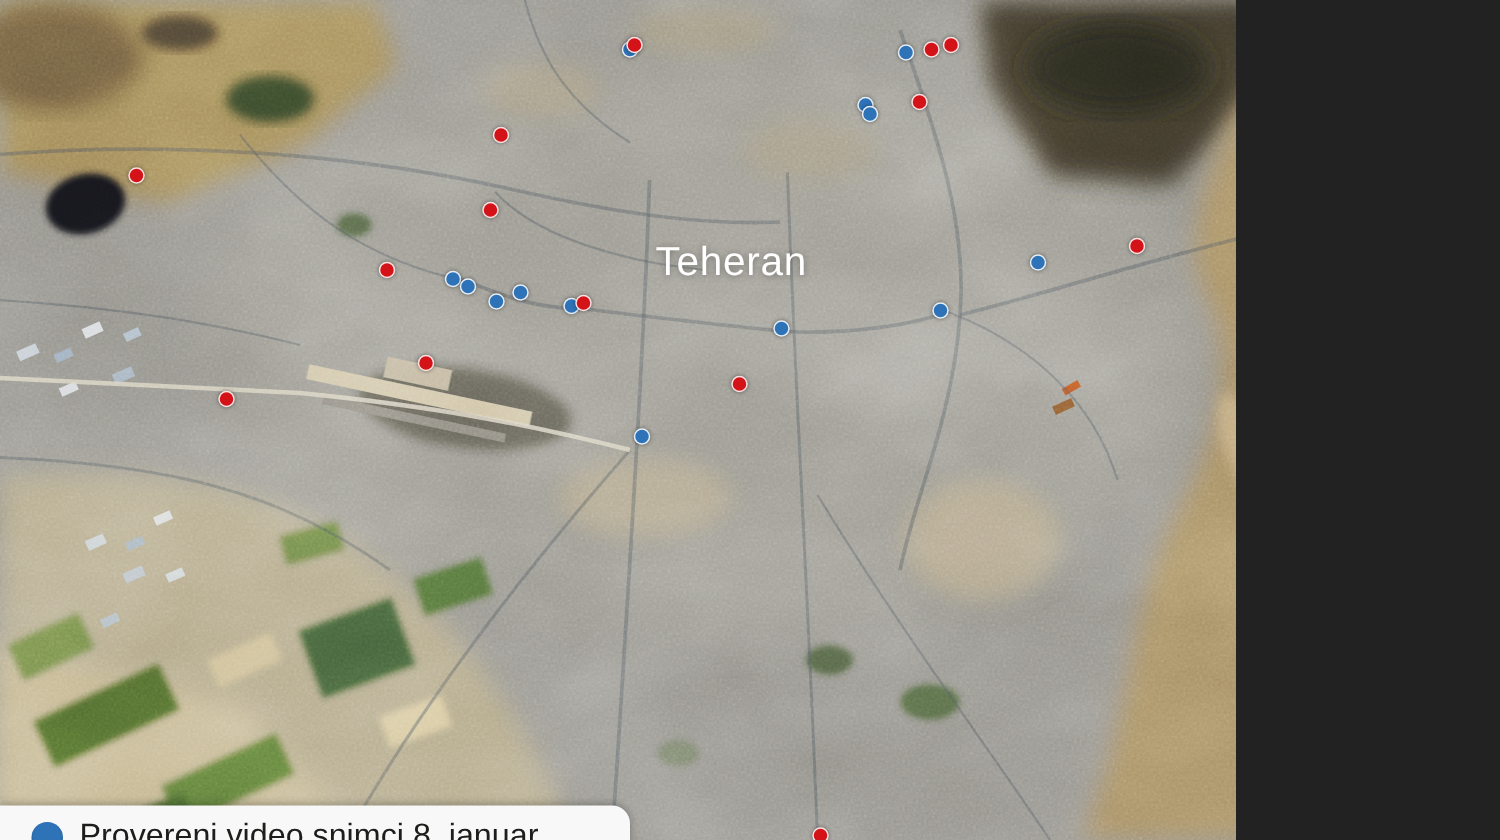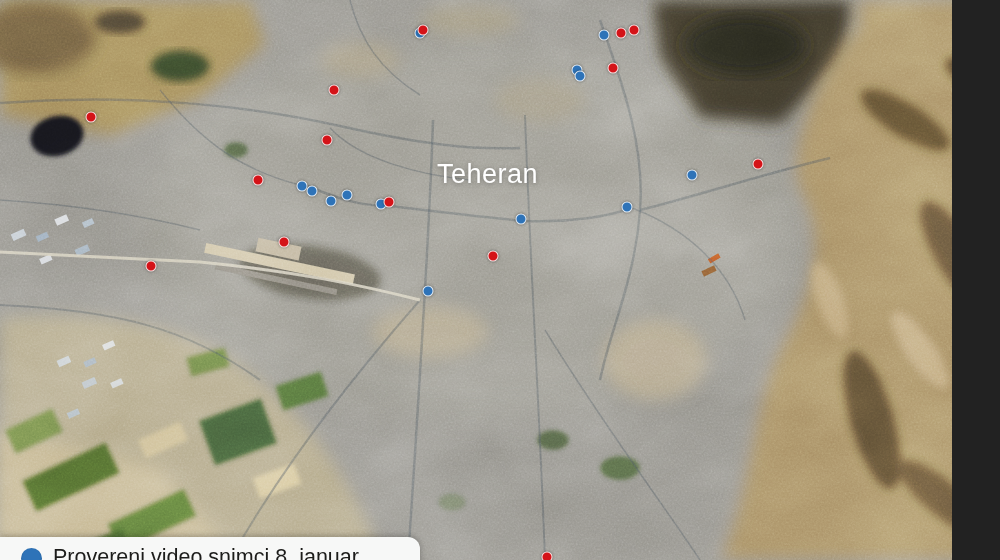--- a/index.html
+++ b/index.html
@@ -1,17 +1,17 @@
 <!DOCTYPE html>
 <html><head>
 <meta charset="utf-8">
 <style>
   html,body{margin:0;padding:0;background:#222;}
   .stage{
-    position:relative;width:952px;height:560px;overflow:hidden;
+    position:relative;width:824px;height:560px;overflow:hidden;
     font-family:"Liberation Sans","DejaVu Sans",sans-serif;
     background:#a16207;
   }
   .stage svg{position:absolute;left:0;top:0;display:block;}
   .city-label{
     position:absolute;left:437px;top:159px;
     color:#ffffff;font-size:27px;font-weight:400;letter-spacing:0.5px;
     text-shadow:0 1px 5px rgba(0,0,0,.35);
     user-select:none;white-space:nowrap;
   }

